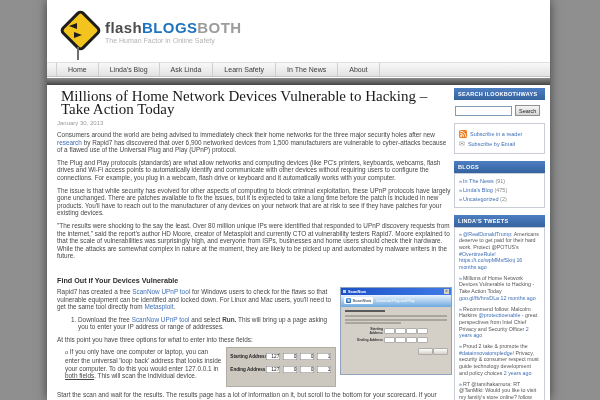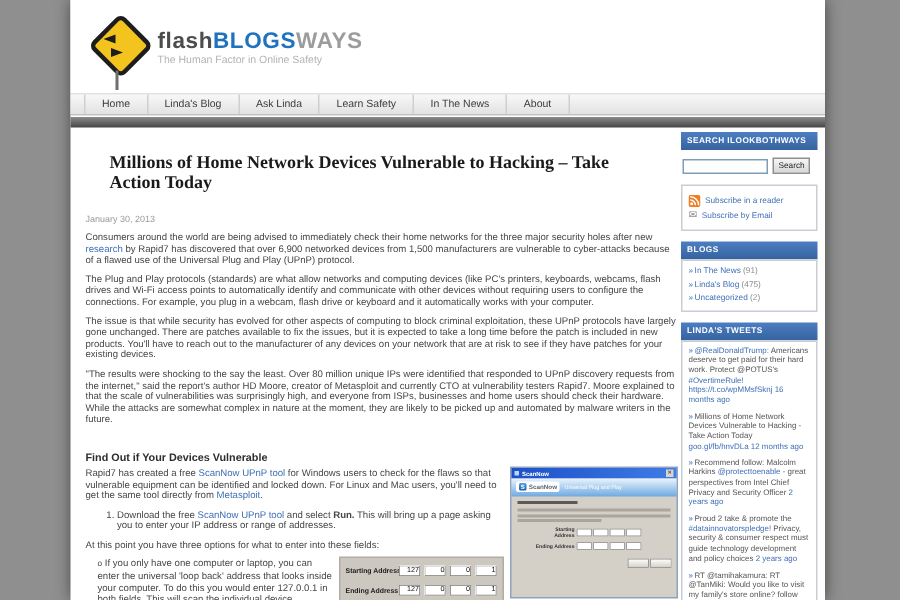--- a/index.html
+++ b/index.html
@@ -24,21 +24,21 @@
   .tagline{font-size:7px;color:#b3b3b3;margin-top:2px}
   
   .nav{position:absolute;top:62px;left:0;right:0;height:15px;box-sizing:border-box;display:flex;
        background:linear-gradient(#f8f8f8,#e2e2e2);border-top:1px solid #e0e0e0;border-bottom:1px solid #c2c2c2}
   .nav-item{padding:0 11px;font-size:7px;line-height:13px;color:#3c3c3c;border-right:1px solid #cfcfcf;cursor:pointer}
   .nav-item:first-child{border-left:1px solid #cfcfcf;margin-left:9px}
   .darkbar{position:absolute;top:78px;left:0;right:0;height:7px;background:linear-gradient(#8b8b8b,#454545)}
   
   .content{position:absolute;top:85px;left:0;right:0;bottom:0;overflow:hidden}
   .article{position:absolute;left:10px;top:1px;width:394px}
-  h1.title{font-family:"Liberation Serif",serif;font-size:12px;font-weight:bold;color:#1a1a1a;margin:16px;line-height:13px}
+  h1.title{font-family:"Liberation Serif",serif;font-size:15px;font-weight:normal;color:#1a1a1a;margin:4px;line-height:13px}
   .date{font-size:6px;color:#9a9a9a;margin:1px 0 5px}
   p.body,li.body{font-size:6.4px;line-height:7.6px;color:#474747;margin:0 0 5px}
   a.lnk{color:#3f6fb5;text-decoration:none;cursor:pointer}
   span.uline{text-decoration:underline}
   h3.sub{font-size:7.2px;font-weight:bold;color:#2d2d2d;margin:16px 0 3px}
   ol.steps{margin:0 0 5px;padding:0 0 0 21px}
   
   .thumb{float:right;width:110px;height:86px;margin:0 0 4px 6px;background:#d4d0c8;
          box-shadow:0 0 0 1px #8fa3c0;font-size:0}
   .t-titlebar{height:7px;background:linear-gradient(90deg,#1c50c8,#3f7ce6);display:flex;align-items:center;padding:0 2px;gap:2px}
@@ -100,21 +100,21 @@
 
   <div class="header">
     <div class="logo">
       <div class="sign">
         <div class="diamond"></div>
         <div class="arr arr-l"></div>
         <div class="arr arr-r"></div>
         <div class="pole"></div>
       </div>
       <div class="brandwrap">
-        <div class="brand"><span>flash</span><span class="mid">BLOGS</span><span class="suf">WAYS</span></div>
+        <div class="brand"><span>flash</span><span class="mid">BLOGS</span><span class="suf">BOTH</span></div>
         <div class="tagline">The Human Factor in Online Safety</div>
       </div>
     </div>
   </div>
 
   <div class="nav">
     <div class="nav-item">Home</div>
     <div class="nav-item">Linda's Blog</div>
     <div class="nav-item">Ask Linda</div>
     <div class="nav-item">Learn Safety</div>

